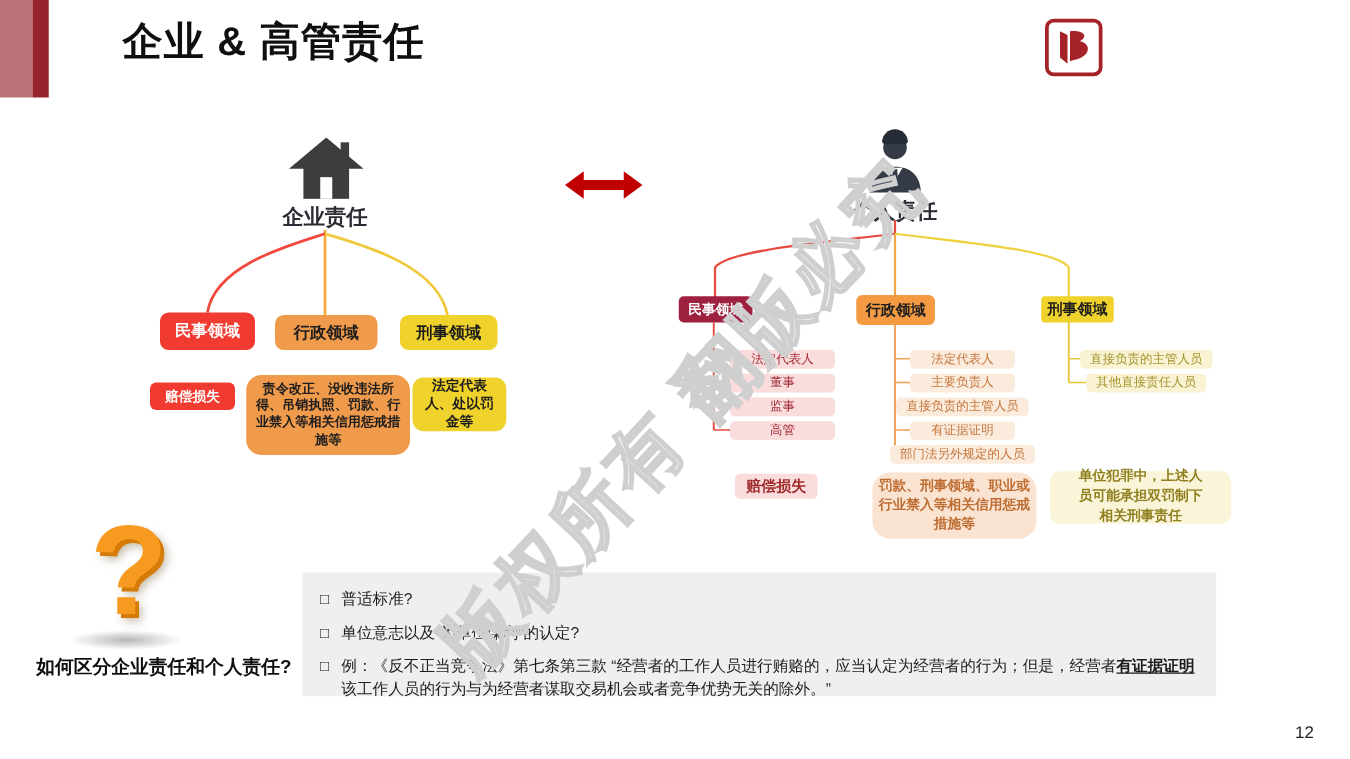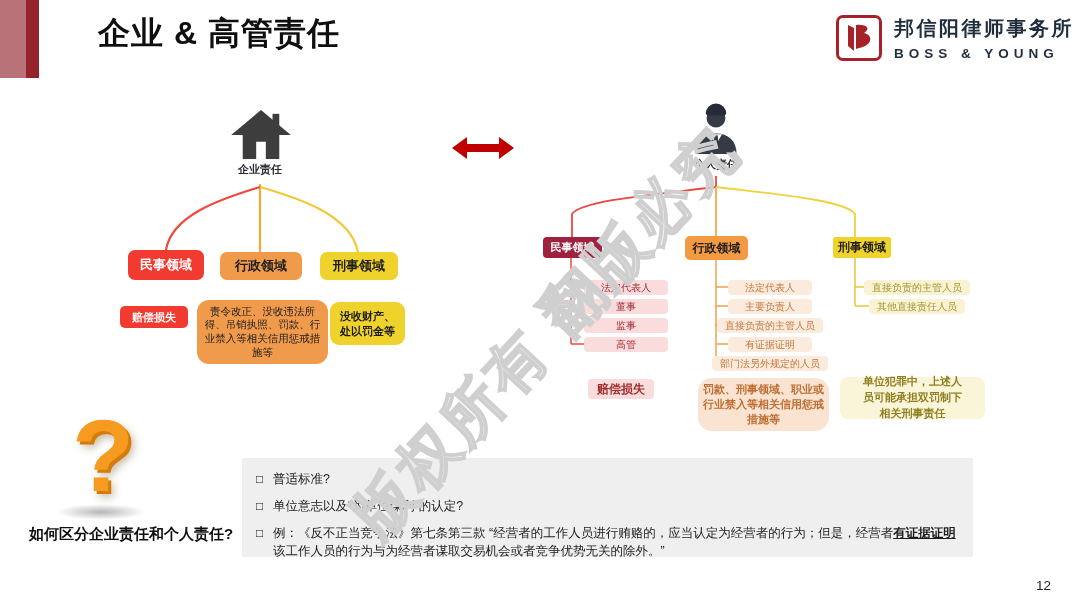--- a/index.html
+++ b/index.html
@@ -14,27 +14,27 @@
   .slide-title{left:62px;top:12px;font-size:32px;font-weight:bold;color:#0f0f0f;letter-spacing:1px;margin-left:36px;}
   .logo{left:836px;top:15px;display:flex;align-items:center;gap:12px;}
   .logo-mark{width:46px;height:46px;border:3px solid #A52228;border-radius:7px;background:#fff;
     display:flex;align-items:center;justify-content:center;box-sizing:border-box;}
   .logo-text{display:flex;flex-direction:column;}
   .logo-cn{font-size:20px;font-weight:bold;color:#1F2D3D;letter-spacing:2.5px;}
   .logo-en{font-size:13.5px;font-weight:600;color:#1F2D3D;letter-spacing:5px;margin-top:4px;}
   
   svg.overlay{left:0;top:0;width:1080px;height:607px;z-index:1;pointer-events:none;}
   .node{z-index:2;display:flex;align-items:center;justify-content:center;text-align:center;box-sizing:border-box;}
-  .root-label{font-size:11px;font-weight:bold;color:#2B2B35;z-index:2;text-align:center;}
+  .root-label{font-size:17px;font-weight:bold;color:#2B2B35;z-index:2;text-align:center;}
   
   .l-civil{left:128px;top:250px;width:76px;height:30px;background:#F23B30;color:#fff;font-weight:bold;font-size:13px;border-radius:7px;}
   .l-admin{left:220px;top:252px;width:82px;height:28px;background:#F09A4B;color:#1d1d1d;font-weight:bold;font-size:13px;border-radius:7px;}
   .l-crim{left:320px;top:252px;width:78px;height:28px;background:#EFD22B;color:#1d1d1d;font-weight:bold;font-size:13px;border-radius:7px;}
   .l-civil-out{left:120px;top:306px;width:68px;height:22px;background:#F23B30;color:#fff;font-weight:bold;font-size:11px;border-radius:5px;}
-  .l-admin-out{left:197px;top:300px;width:131px;height:64px;background:#F09A4B;color:#1d1d1d;font-weight:normal;font-size:10.5px;border-radius:12px;padding:3px 6px;line-height:1.3;}
+  .l-admin-out{left:197px;top:300px;width:131px;height:64px;background:#F09A4B;color:#1d1d1d;font-weight:bold;font-size:10.5px;border-radius:12px;padding:3px 6px;line-height:1.3;}
   .l-crim-out{left:330px;top:302px;width:75px;height:43px;background:#EFD22B;color:#1d1d1d;font-weight:bold;font-size:11px;border-radius:9px;padding:2px 6px;line-height:1.3;}
   
   .r-civil-h{left:543px;top:237px;width:59px;height:21px;background:#9E2140;color:#fff;font-weight:bold;font-size:11px;border-radius:4px;}
   .r-admin-h{left:685px;top:236px;width:63px;height:24px;background:#F49A43;color:#1d1d1d;font-weight:bold;font-size:12px;border-radius:5px;}
   .r-crim-h{left:833px;top:237px;width:58px;height:21px;background:#EFD22B;color:#1d1d1d;font-weight:bold;font-size:12px;border-radius:3px;}
   .r-col{display:flex;flex-direction:column;align-items:center;z-index:2;justify-content:center;}
   .r-col-civil{left:568px;top:280px;width:116px;}
   .r-col-admin{left:700px;top:280px;width:140px;}
   .r-col-crim{left:850px;top:280px;width:134px;}
   .r-item{height:15px;line-height:15px;font-size:10px;border-radius:4px;margin-bottom:4px;text-align:center;white-space:nowrap;padding:0 8px;box-sizing:border-box;}
@@ -68,24 +68,20 @@
 <div class="abs bar1"></div>
 <div class="abs bar2"></div>
 <div class="abs slide-title">企业 &amp; 高管责任</div>
 
 <div class="abs logo">
   <div class="logo-mark">
     <svg width="32" height="32" viewBox="0 0 32 32">
       <polygon points="5,3 11,6 11,29 5,24" fill="#A52228"></polygon>
       <path d="M13,3 C24,2 28,7 21,11 C31,13 29,24 16,26 L13,27 Z" fill="#A52228"></path>
     </svg>
-  </div>
-  <div class="logo-text">
-    <span class="logo-cn">邦信阳律师事务所</span>
-    <span class="logo-en">BOSS &amp; YOUNG</span>
   </div>
 </div>
 
 <svg class="abs overlay">
 
   <path d="M260,184 L260,252" stroke="#F5A83C" stroke-width="2.2" fill="none"></path>
   <path d="M260,187 C232,196 172,212 166,250" stroke="#F0483C" stroke-width="2.2" fill="none"></path>
   <path d="M260,187 C290,196 350,212 358,252" stroke="#EFC93B" stroke-width="2.2" fill="none"></path>
 
   <path d="M716,176 L716,187" stroke="#E8493F" stroke-width="1.8" fill="none"></path>
@@ -128,21 +124,21 @@
     <polygon points="26,36 30,36 31,49 25,49" fill="#343B46"></polygon>
   </svg>
 </div>
 <div class="abs root-label" style="left:666px;top:157px;width:100px;">个人责任</div>
 
 <div class="abs node l-civil">民事领域</div>
 <div class="abs node l-admin">行政领域</div>
 <div class="abs node l-crim">刑事领域</div>
 <div class="abs node l-civil-out">赔偿损失</div>
 <div class="abs node l-admin-out">责令改正、没收违法所得、吊销执照、罚款、行业禁入等相关信用惩戒措施等</div>
-<div class="abs node l-crim-out">没收财产、处以罚金等</div>
+<div class="abs node l-crim-out">法定代表人、处以罚金等</div>
 
 <div class="abs node r-civil-h">民事领域</div>
 <div class="abs node r-admin-h">行政领域</div>
 <div class="abs node r-crim-h">刑事领域</div>
 
 <div class="abs r-col r-col-civil">
   <span class="r-item">法定代表人</span>
   <span class="r-item">董事</span>
   <span class="r-item">监事</span>
   <span class="r-item">高管</span>

